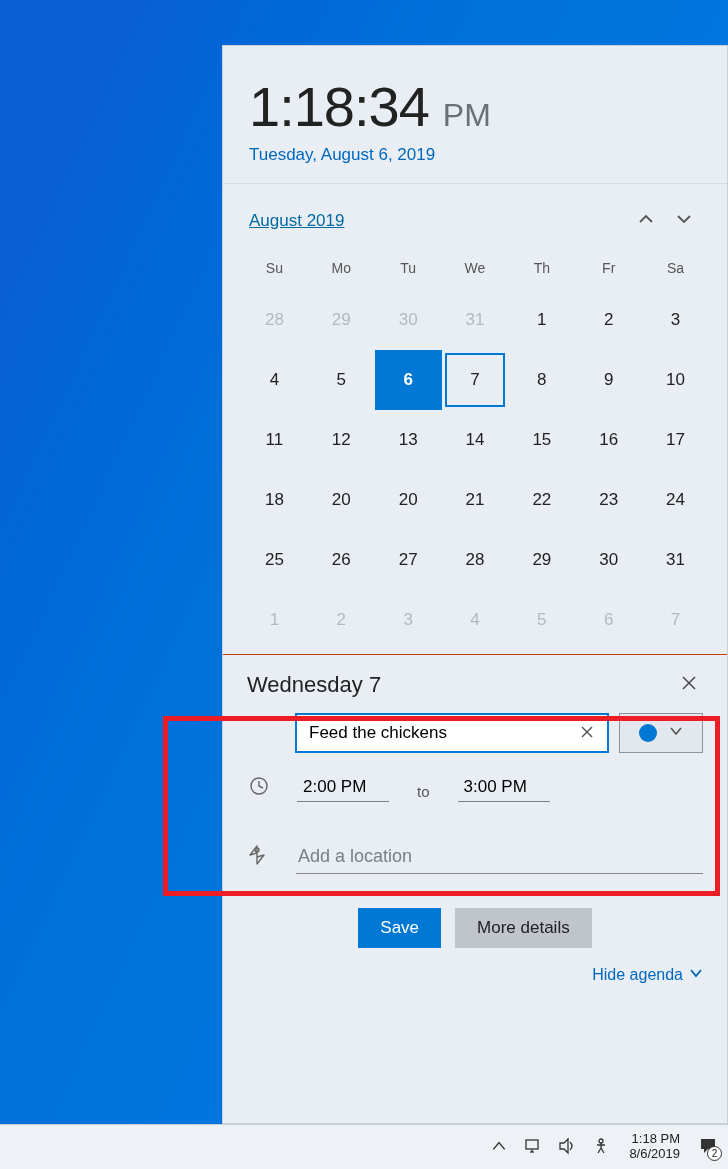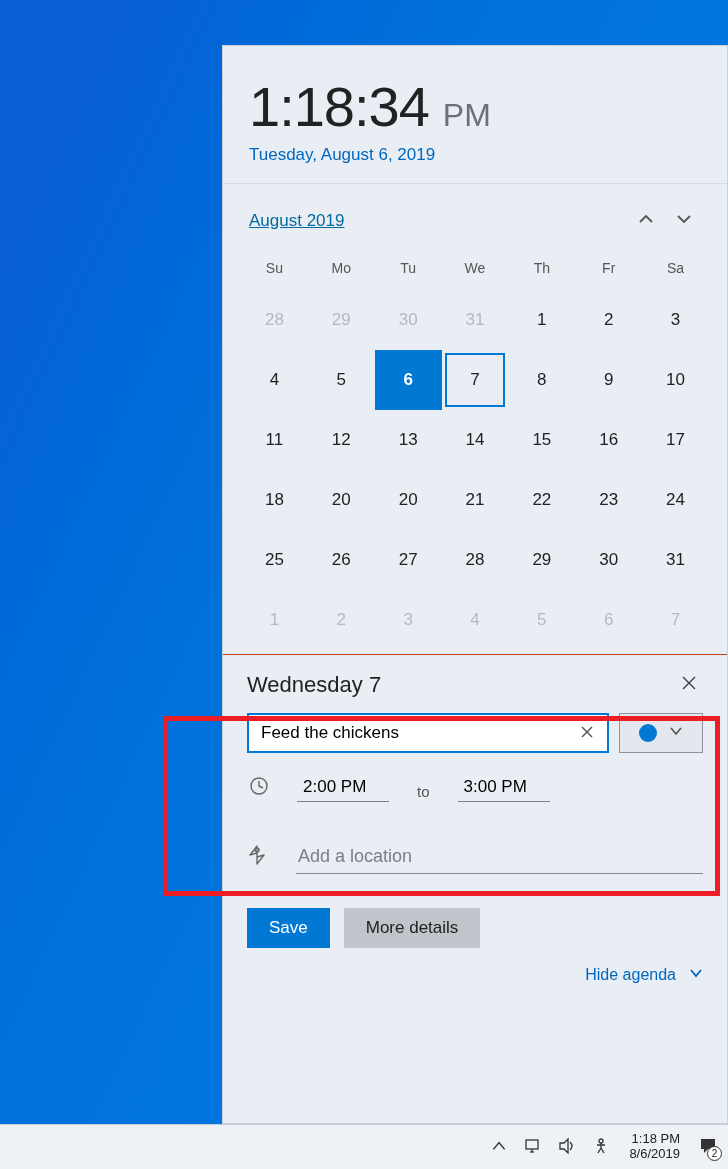--- a/index.html
+++ b/index.html
@@ -62,21 +62,21 @@
     z-index: 50;
   }
 
   
   .event-editor { border-top: 1px solid #c2410c; padding: 16px 24px 0 24px; }
   .event-head { display: flex; align-items: center; }
   .event-day { flex: 1; font-size: 22px; color: #222; }
   .close-x { width: 28px; height: 28px; display:flex;align-items:center;justify-content:center; cursor:pointer; }
   .close-x svg { width:14px; height:14px; stroke:#444; stroke-width:1.4; }
 
-  .title-row { display:flex; gap:10px; margin-top: 14px; align-items:stretch; }
+  .title-row { display:flex; gap:10px; margin-top: 14px; align-items:stretch;margin-left:48px; }
   .title-input-wrap {
     flex:1; display:flex; align-items:center;
     background:#fff; border:2px solid #0078d4; height:40px; padding:0 8px 0 12px;
   }
   .title-input { flex:1; border:none; outline:none; font-size:17px; background:transparent; }
   .clear-x { width:24px;height:24px;display:flex;align-items:center;justify-content:center;cursor:pointer; }
   .clear-x svg{width:12px;height:12px;stroke:#555;stroke-width:1.4;}
   .cal-picker {
     width: 84px; border:1px solid #8d9399; background:#e3e8ee;
     display:flex; align-items:center; justify-content:center; gap:12px; cursor:pointer;
@@ -87,26 +87,26 @@
   .time-row { display:flex; align-items:center; gap:28px; margin-top:20px; padding-left:2px; }
   .clock-icon svg { width:20px;height:20px;stroke:#666;fill:none;stroke-width:1.4; }
   .time-field { border:none; border-bottom:1px solid #7a8088; background:transparent; font-size:17px; padding:4px 6px; width:92px; text-align:left; outline:none; }
   .to-label { font-size:15px; color:#555;margin-top:7px; }
 
   .loc-row { display:flex; align-items:center; gap:22px; margin-top:38px; padding:0 24px; }
   .loc-icon svg { width:20px;height:22px;stroke:#666;fill:none;stroke-width:1.4; }
   .loc-input { flex:1; border:none; border-bottom:1px solid #888; background:transparent; font-size:18px; padding:6px 2px; outline:none;margin-left:7px; }
   .loc-input::placeholder { color:#7a7f85; }
 
-  .btn-row { display:flex; justify-content:flex-start; gap:14px; padding:34px 24px 0 24px; }
+  .btn-row { display:flex; justify-content:center; gap:14px; padding:34px 24px 0 24px; }
   .btn { height:40px; padding:0 22px; font-size:17px; border:none; cursor:pointer; }
   .btn-primary { background:#0078d4; color:#fff; }
   .btn-secondary { background:#bfc5cb; color:#222; }
 
-  .hide-row { display:flex; justify-content:flex-end; align-items:flex-start; gap:13px; padding:18px 24px 0 0; }
+  .hide-row { display:flex; justify-content:flex-end; align-items:flex-start; gap:6px; padding:18px 24px 0 0; }
   .hide-link { color:#0067c0; font-size:16px; cursor:pointer; }
   .hide-row svg { width:14px;height:14px;stroke:#0067c0;fill:none;stroke-width:1.8; }
 
   
   .taskbar {
     position:absolute; left:0; bottom:0; width:728px; height:45px;
     background:#eef2f6; border-top:1px solid #c6ccd3;
     display:flex; align-items:center; justify-content:flex-end; gap:14px;
     padding-right:10px; font-size:13px; color:#222;
   }

